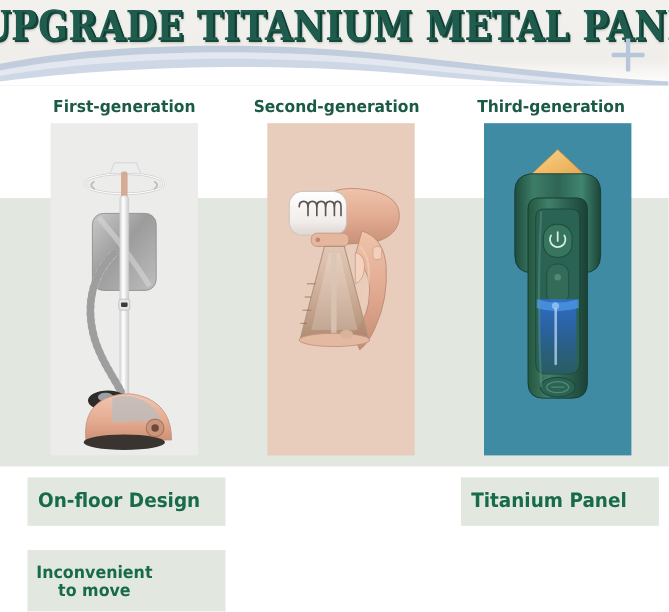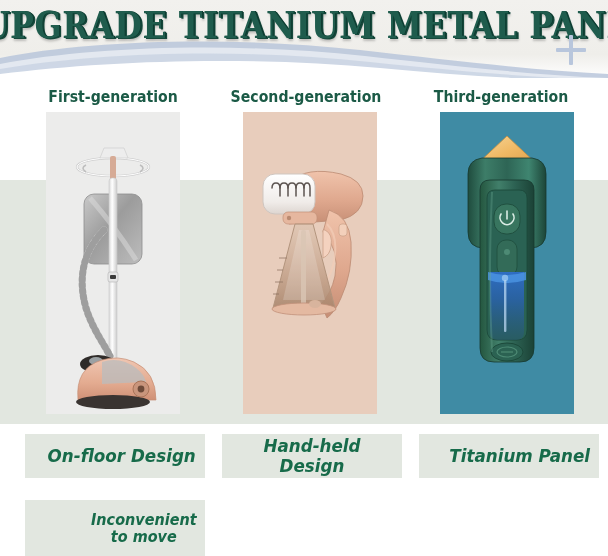--- a/index.html
+++ b/index.html
@@ -128,24 +128,23 @@
   }
   .row-a { top: 434px; height: 44px; }
   .row-b { top: 500px; height: 60px; }
 
   .tbox {
     position: absolute;
     top: 0;
     background: #e2e7e0;
     display: flex;
     align-items: center;
-    justify-content: flex-end;
+    justify-content: flex-start;
     box-sizing: border-box;
     padding: 12px 4px;
-    font-style: italic;
   }
   .row-a .tbox { height: 44px; }
   .row-b .tbox { height: 58px; }
 
   .tbox.b0 { left: 25px;  width: 180px; }
   .tbox.b1 { left: 222px; width: 180px; }
   .tbox.b2 { left: 419px; width: 180px; }
 
   .tlabel {
     font-family: "DejaVu Sans", "Liberation Sans", sans-serif;
@@ -348,23 +347,20 @@
 
       <path d="M52 80 q-4 80 0 160" fill="none" stroke="#6aa893" stroke-width="2" opacity="0.35"></path>
     </svg>
   </div>
 </div>
 
 <div class="textrow row-a">
   <div class="tbox b0">
     <span class="tlabel">On-floor Design</span>
   </div>
-  <div class="tbox b1">
-    <span class="tlabel">Hand-held Design</span>
-  </div>
   <div class="tbox b2">
     <span class="tlabel">Titanium Panel</span>
   </div>
 </div>
 
 <div class="textrow row-b">
   <div class="tbox b0">
     <span class="tlabel">Inconvenient
 to move</span>
   </div>

